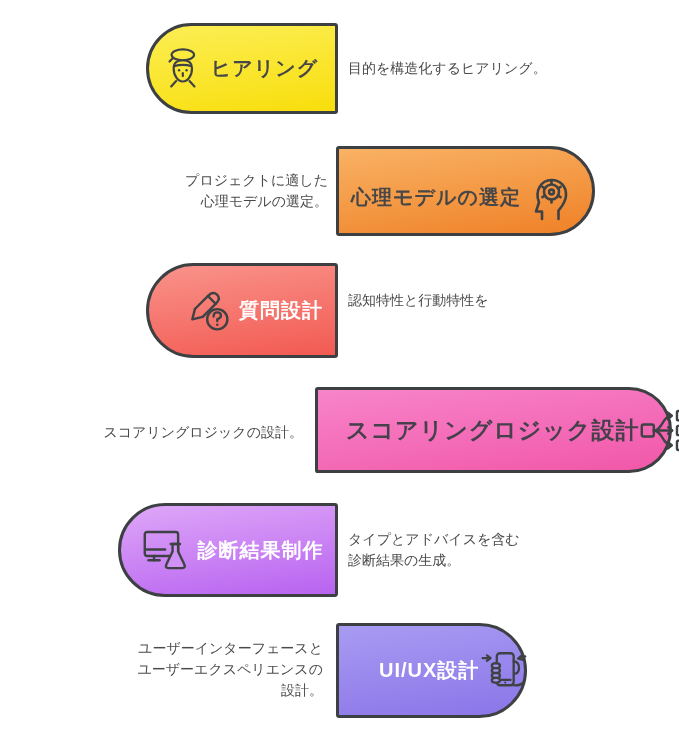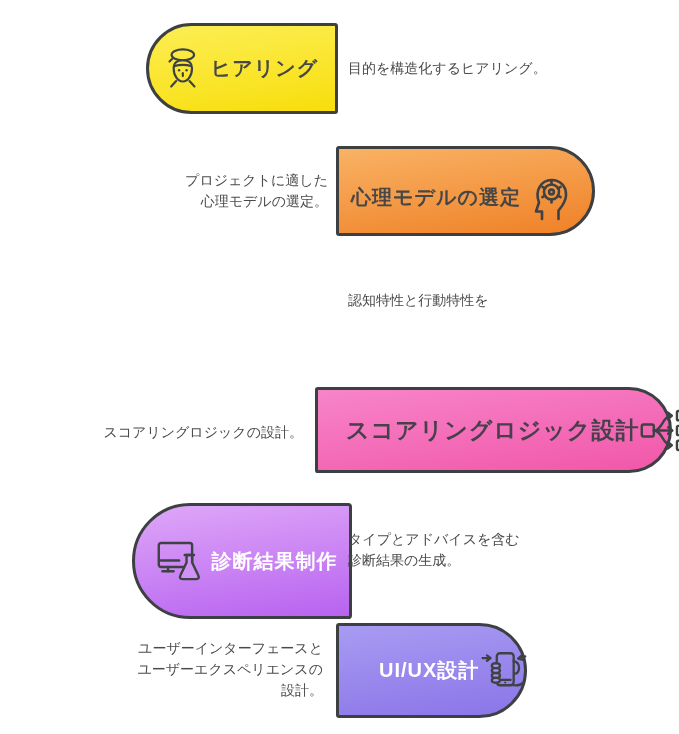--- a/index.html
+++ b/index.html
@@ -23,21 +23,21 @@
   
   .s0{left:146px;top:23px;width:192px;height:91px;padding:0 8px 0 13px;}
   .s0 .title{flex:1;text-align:center;}
   .s1{left:336px;top:146px;width:259px;height:90px;padding:12px 21px 0 12px;}
   .s1 .icon{margin-left:auto;}
   .s2{left:146px;top:263px;width:192px;height:95px;padding:0 6px 0 36px;}
   .s2 .title{flex:1;text-align:center;}
   .s3{left:315px;top:387px;width:357px;height:86px;padding:0 16px 0 28px;}
   .s3 .icon{margin-left:auto;}
   .s3 .title{font-size:23px;}
-  .s4{left:132px;top:503px;width:220px;height:116px;padding:0 6px 0 21px;}
+  .s4{left:118px;top:503px;width:220px;height:94px;padding:0 6px 0 21px;}
   .s4 .title{flex:1;text-align:center;}
   .s5{left:336px;top:623px;width:191px;height:95px;padding:0 12px 0 11px;}
   .s5 .icon{margin-left:auto;}
 
   .d0{left:348px;top:58px;}
   .d1{right:351px;top:170px;}
   .d2{left:348px;top:290px;}
   .d3{right:376px;top:422px;}
   .d4{left:348px;top:529px;}
   .d5{right:356px;top:638px;}
@@ -81,20 +81,35 @@
         <path d="M33 22.7 L35.6 24.2"></path>
         <path d="M20 15.3 L17.4 13.8"></path>
       </svg>
     </span>
   </div>
   <div class="desc d1 align-right">
     <div>プロジェクトに適した</div>
     <div>心理モデルの選定。</div>
   </div>
 
+  <div class="pill pill-left s2" style="background: linear-gradient(172deg, rgb(249, 147, 139) 0%, rgb(242, 90, 82) 100%); border-color: rgb(61, 64, 67);">
+    <span class="icon">
+      <svg width="48" height="46" viewBox="0 0 52 50">
+        <g transform="rotate(45 22 20)">
+          <path d="M16 30 L16 9 Q16 2 22 2 Q28 2 28 9 L28 30"></path>
+          <path d="M16 10 L28 10"></path>
+          <path d="M16 30 L22 40 L28 30"></path>
+        </g>
+        <circle cx="35" cy="34" r="11"></circle>
+        <path d="M31 31 Q31 26.5 35 26.5 Q39 26.5 39 29.8 Q39 32.8 35 33.8 L35 36"></path>
+        <circle cx="35" cy="40" r="1.4" fill="#3f4245" stroke="none"></circle>
+      </svg>
+    </span>
+    <span class="title" style="color: rgb(255, 255, 255);">質問設計</span>
+  </div>
   <div class="desc d2">
     <div>認知特性と行動特性を</div>
   </div>
 
   <div class="pill pill-right s3" style="background: linear-gradient(172deg, rgb(247, 132, 201) 0%, rgb(241, 87, 168) 100%); border-color: rgb(61, 64, 67);">
     <span class="title" style="color: rgb(69, 64, 74);">スコアリングロジック設計</span>
     <span class="icon">
       <svg width="50" height="45" viewBox="0 0 54 48">
         <rect x="3" y="17.5" width="13" height="13" rx="2"></rect>
         <rect x="41" y="3" width="10" height="10" rx="1.5"></rect>

